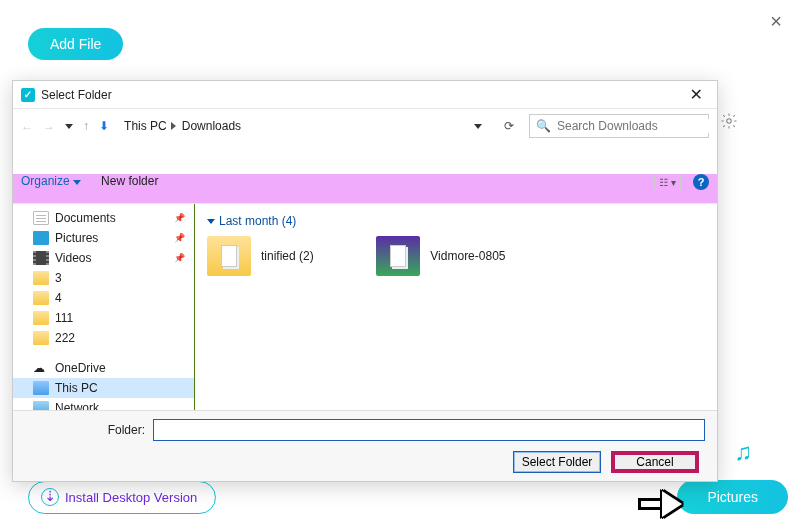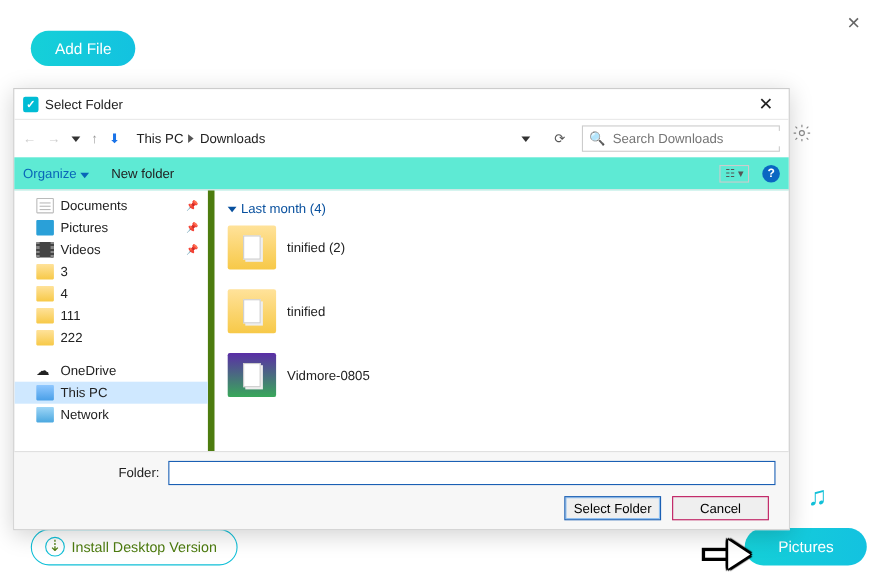--- a/index.html
+++ b/index.html
@@ -3,76 +3,76 @@
 <meta charset="utf-8">
 <style>
 * { box-sizing: border-box; margin: 0; padding: 0; font-family: "Segoe UI", Tahoma, sans-serif; }
 body { width: 800px; height: 530px; background: #fff; position: relative; overflow: hidden; font-size: 12px; color: #222; }
 
 .bg-close { position: absolute; top: 10px; right: 18px; font-size: 20px; color: #666; }
 .add-file-btn { position: absolute; top: 28px; left: 28px; background: linear-gradient(90deg,#15d0d8,#13c2e0); color: #fff; border: none; border-radius: 16px; padding: 8px 22px; font-size: 14px; }
 .gear { position: absolute; top: 112px; right: 62px; color: #888; }
 .gear svg { width:18px; height:18px; stroke:#888; fill:none; stroke-width:1.4; }
 .music { position: absolute; top: 438px; right: 48px; color: #11c0d8; font-size: 24px; }
-.install-btn { position: absolute; bottom: 16px; left: 28px; border: 1px solid #11c0d8; color: #4d7c0f; background: #fff; border-radius: 18px; padding: 8px 18px 8px 36px; font-size: 13px; }
+.install-btn { position: absolute; bottom: 16px; left: 28px; border: 1px solid #11c0d8; color: #6d28d9; background: #fff; border-radius: 18px; padding: 8px 18px 8px 36px; font-size: 13px; }
 .install-btn::before { content: "⇣"; position: absolute; left: 12px; top: 6px; font-size: 14px; border:1px solid #11c0d8; border-radius:50%; width:16px;height:16px; line-height:14px; text-align:center; }
 .convert-btn { position: absolute; bottom: 16px; right: 12px; background: linear-gradient(90deg,#15d0d8,#13c2e0); color: #fff; border: none; border-radius: 18px; padding: 9px 30px; font-size: 14px; }
 
 .dialog { position: absolute; top: 80px; left: 12px; width: 706px; height: 402px; background: #fff; border: 1px solid #ccc; box-shadow: 0 4px 20px rgba(0,0,0,0.18); display:flex; flex-direction:column; }
 .titlebar { height: 28px; display:flex; align-items:center; padding: 0 8px; border-bottom: 1px solid #e8e8e8; }
 .titlebar .appicon { width:14px; height:14px; background:#00bcd4; border-radius:2px; margin-right:6px; display:flex; align-items:center; justify-content:center; color:#fff; font-size:10px; font-weight:bold; }
 .titlebar .title { flex:1; font-size:12px; }
 .titlebar .closex { font-size:16px; padding:0 6px; }
 
 .addrbar { height: 34px; display:flex; align-items:center; gap:8px; padding: 0 8px; }
 .navarrows { display:flex; gap:10px; align-items:center; color:#999; }
 .navarrows .dis { color:#ccc; }
 .navarrows .down { color:#1a73e8; }
 .path { flex:1; display:flex; align-items:center; gap:6px; padding:0 6px; height:24px; border:1px solid transparent; }
 .path .seg { display:flex; align-items:center; gap:4px; }
 .refresh { width:24px; text-align:center; color:#555;}
 .search { width:180px; height:24px; border:1px solid #ccc; display:flex; align-items:center; padding:0 6px; color:#888; gap:6px; }
 .search input { border:none; outline:none; font-size:12px; flex:1; color:#a21caf;}
-.toolsbar { height: 30px; display:flex; align-items:center; padding:0 8px; border-bottom:1px solid #e8e8e8; background:#5eead4; gap:20px;}
+.toolsbar { height: 30px; display:flex; align-items:flex-start; padding:0 8px; border-bottom:1px solid #e8e8e8; background:#f0abfc; gap:20px;margin-top:31px;}
 .toolsbar .org { color:#0966b8; }
 .toolsbar .right { margin-left:auto; display:flex; gap:12px; align-items:center; }
 .toolsbar .viewbtn { border:1px solid #ccc; padding:1px 4px; font-size:10px; color:#555; }
 .toolsbar .help { width:16px;height:16px;border-radius:50%;background:#0a66c2;color:#fff;display:flex;align-items:center;justify-content:center;font-size:11px;font-weight:bold;}
 
 .body { flex:1; display:flex; overflow:hidden; }
-.tree { width: 182px; border-right:6px solid #4d7c0f; padding:4px 0; overflow:auto; }
+.tree { width: 182px; border-right:1px solid #4d7c0f; padding:4px 0; overflow:auto; }
 .tree .item { display:flex; align-items:center; gap:6px; padding:3px 8px 3px 20px; white-space:nowrap; }
 .tree .item.sel { background:#cfe8ff; }
 .tree .icon { width:16px; height:14px; display:inline-block; }
 .ico-doc { background:linear-gradient(#fff,#fff); border:1px solid #bbb; border-radius:1px; position:relative;}
 .ico-doc::after{content:"";position:absolute;top:3px;left:2px;right:2px;height:1px;background:#bbb;box-shadow:0 3px 0 #bbb,0 6px 0 #bbb;}
 .ico-pic { background:#2aa0d8; border-radius:1px; position:relative;}
 .ico-vid { background:#444; border-radius:1px; position:relative;}
 .ico-vid::before,.ico-vid::after{content:"";position:absolute;top:0;bottom:0;width:3px;background:repeating-linear-gradient(#888,#888 2px,#444 2px,#444 4px);} .ico-vid::before{left:0}.ico-vid::after{right:0}
 .ico-fld { background:linear-gradient(#ffe29a,#f7c948); border-radius:1px;}
 .ico-od  { background:#fff; }
 .ico-pc  { background:linear-gradient(#8fc7ff,#4aa0e8); border-radius:1px;}
 .ico-net { background:linear-gradient(#9fd6f7,#4ba8e0); border-radius:1px;}
 .pin { margin-left:auto; color:#999; font-size:9px; }
 
 .content { flex:1; padding:8px 12px; overflow:auto; }
 .grouphdr { color:#08509e; font-size:12px; margin:2px 0 8px 0; display:flex; align-items:center; gap:4px;}
-.items { display:grid; grid-template-columns: 1fr; column-gap:10px; row-gap:18px; }
+.items { display:grid; grid-template-columns: 1fr 1fr 1fr; column-gap:10px; row-gap:18px; }
 .fitem { display:flex; align-items:center; gap:10px; }
 .thumb { width:44px; height:40px; background:linear-gradient(#ffe29a,#f7c948); border-radius:2px; display:flex; align-items:center; justify-content:center; position:relative; }
 .thumb.vid { background:linear-gradient(#5a2ea6,#39a85a); }
 .thumb .page{ width:16px;height:22px;background:#fff;border:1px solid #ccc; box-shadow:2px 2px 0 #eee; }
 .fname { font-size:12px; color:#222; }
 
 .footer { border-top:1px solid #e0e0e0; padding:8px 12px; display:flex; flex-direction:column; gap:10px; background:#f7f7f7;}
 .frow { display:flex; align-items:center; gap:8px;justify-content:flex-end; }
 .frow label{ width:120px; text-align:right; font-size:12px;}
 .fldinput { flex:1; height:22px; border:1px solid #1a5fb4; background:#fff; padding:0 4px; font-size:12px; outline:none;}
 .btns { display:flex; gap:10px; justify-content:flex-end; padding-right:6px;}
-.winbtn { min-width:88px; height:22px; border:1px solid #be185d; background:#efefef; font-size:12px; }
+.winbtn { min-width:88px; height:22px; border:4px solid #be185d; background:#efefef; font-size:12px; }
 .winbtn.primary { border:1px solid #1a5fb4; box-shadow: inset 0 0 0 1px #8fbff0; }
 
 
 .arrow { position:absolute; width:50px; height:30px; }
 .arrow::before { content:""; position:absolute; top:10px; left:0; width:26px; height:10px; background:#000; }
 .arrow::after { content:""; position:absolute; top:0; left:24px; border-left:22px solid #000; border-top:15px solid transparent; border-bottom:15px solid transparent; }
 .arrow.hollow::before { background:#fff; border:3px solid #000; height:6px; top:9px; width:24px; }
 .arrow.hollow::after { border-left:20px solid #fff; filter: drop-shadow(2px 0 0 #000) drop-shadow(-2px 0 0 #000) drop-shadow(0 2px 0 #000) drop-shadow(0 -2px 0 #000); left:24px; top:2px; border-top:13px solid transparent; border-bottom:13px solid transparent;}
 #arrow1 { top: 442px; left: 458px; }
 #arrow2 { top: 489px; left: 638px; }
@@ -192,26 +192,20 @@
           <span>Last month (4)</span>
         </div>
       <div class="items" id="items">
           <div class="fitem">
             <div class="thumb">
               <div class="page"></div>
             </div>
             <span class="fname">tinified (2)</span>
           </div>
           <div class="fitem">
-            <div class="thumb">
-              <div class="page"></div>
-            </div>
-            <span class="fname">tinified</span>
-          </div>
-          <div class="fitem">
             <div class="thumb vid">
               <div class="page"></div>
             </div>
             <span class="fname">Vidmore-0805</span>
           </div>
         </div>
     </div>
   </div>
 
   <div class="footer">

